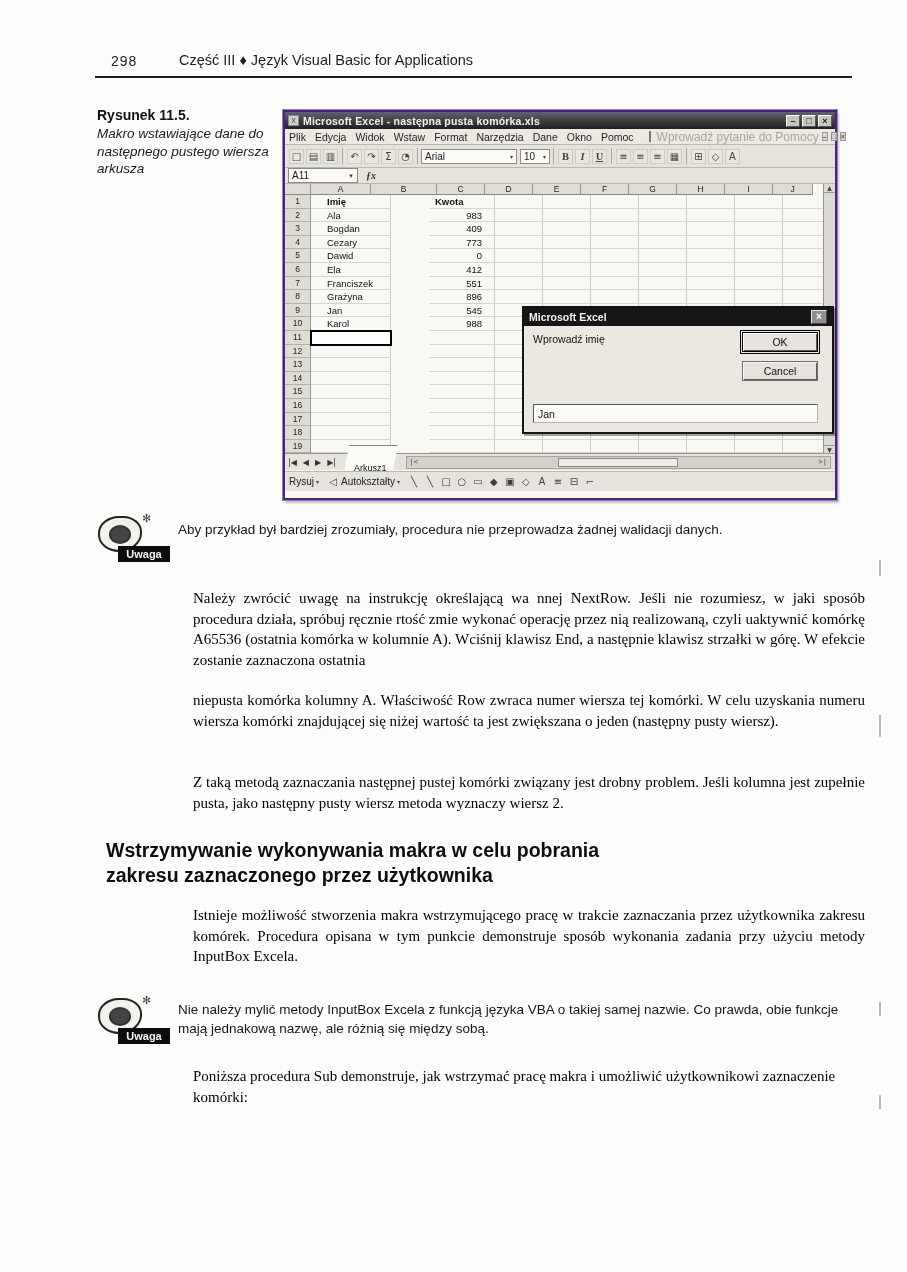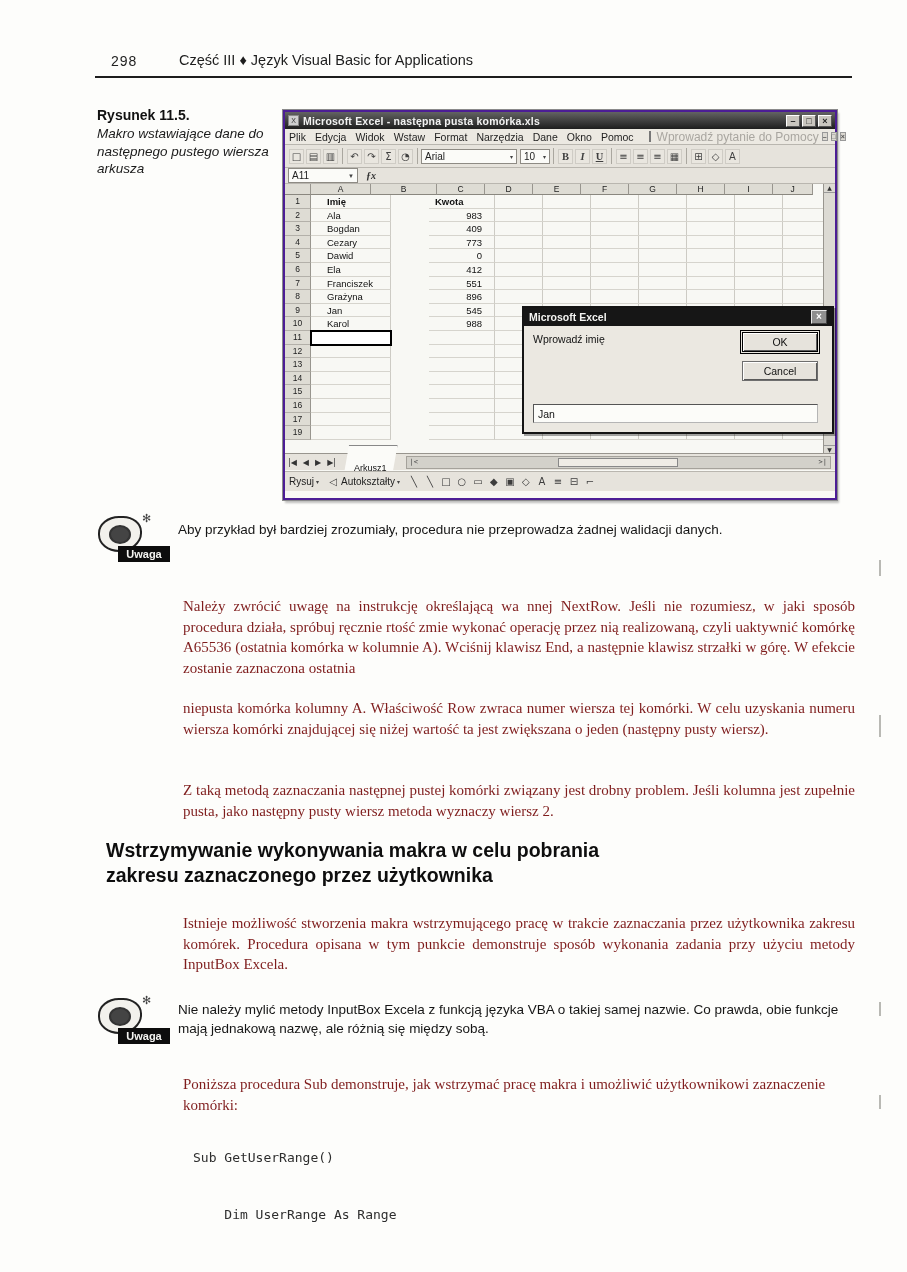--- a/index.html
+++ b/index.html
@@ -10,21 +10,21 @@
 
   
   .pg-num   { left:103px; top:53px; font:14px "Liberation Sans",sans-serif; color:#222; letter-spacing:1px;margin-left:8px; }
   .pg-title { left:162px; top:52px; font:14.5px "Liberation Sans",sans-serif; color:#1d1d1d;margin-left:17px; }
   .hdr-rule { left:95px; top:76px; width:757px; height:2px; background:#1d1d1d; }
 
   .fig-cap  { left:97px; top:106px; width:180px; }
   .fig-cap .lbl { font:700 14px/18px "Liberation Sans",sans-serif; color:#111; }
   .fig-cap .txt { font:italic 13.5px/17.5px "Liberation Sans",sans-serif; color:#1b1b1b; margin-top:1px; }
 
-  .body-par { left:183px; width:672px; font:15px/20.5px "Liberation Serif",serif; color:#7f1d1d; text-align:justify;margin-top:8px; }
+  .body-par { left:193px; width:672px; font:15px/20.5px "Liberation Serif",serif; color:#000000; text-align:justify; }
   .p1 { top:588px; } .p2 { top:690px; } .p3 { top:772px; } .p4 { top:905px; }
   .p5 { top:1066px; text-align:left; }
 
   .sect-h { left:106px; top:838px; width:545px; font:700 19.5px/25px "Liberation Sans",sans-serif; color:#0e0e0e; }
 
   .note-txt { left:178px; width:680px; font:13.5px/19px "Liberation Sans",sans-serif; color:#161616; }
   .n1 { top:520px; } .n2 { top:1000px; }
 
   .codeblk { left:193px; top:1110px; font:13px/19px "DejaVu Sans Mono",monospace; color:#2e2e2e; white-space:pre; }
 
@@ -328,20 +328,26 @@
             <div class="cell cb"></div>
             <div class="rest"></div>
           </div>
         <div class="srow">
             <div class="rn">17</div>
             <div class="cell ca"></div>
             <div class="cell cb"></div>
             <div class="rest"></div>
           </div>
         <div class="srow">
+            <div class="rn">18</div>
+            <div class="cell ca"></div>
+            <div class="cell cb"></div>
+            <div class="rest"></div>
+          </div>
+        <div class="srow">
             <div class="rn">19</div>
             <div class="cell ca"></div>
             <div class="cell cb"></div>
             <div class="rest"></div>
           </div>
       </div>
 
       <div class="vscroll">
         <div class="vup">▲</div>
         <div class="vdn">▼</div>
@@ -410,23 +416,19 @@
 
   <div class="abs uwaga u2">
     <div class="doodle"></div>
     <div class="spark">✻</div>
     <div class="badge">Uwaga</div>
   </div>
   <div class="abs note-txt n2">Nie należy mylić metody InputBox Excela z funkcją języka VBA o takiej samej nazwie. Co prawda, obie funkcje mają jednakową nazwę, ale różnią się między sobą.</div>
 
   <div class="abs body-par p5">Poniższa procedura Sub demonstruje, jak wstrzymać pracę makra i umożliwić użytkownikowi zaznaczenie komórki:</div>
 
-  <div class="abs codeblk">
-    <div>Sub GetUserRange()</div>
-    <div>    Dim UserRange As Range</div>
-  </div>
 
   <div class="abs artifact" style="left:879px;top:560px;width:2px;height:16px"></div>
   <div class="abs artifact" style="left:879px;top:715px;width:2px;height:22px"></div>
   <div class="abs artifact" style="left:879px;top:1002px;width:2px;height:14px"></div>
   <div class="abs artifact" style="left:879px;top:1095px;width:2px;height:14px"></div>
 
 </div>
 
 </body></html>

